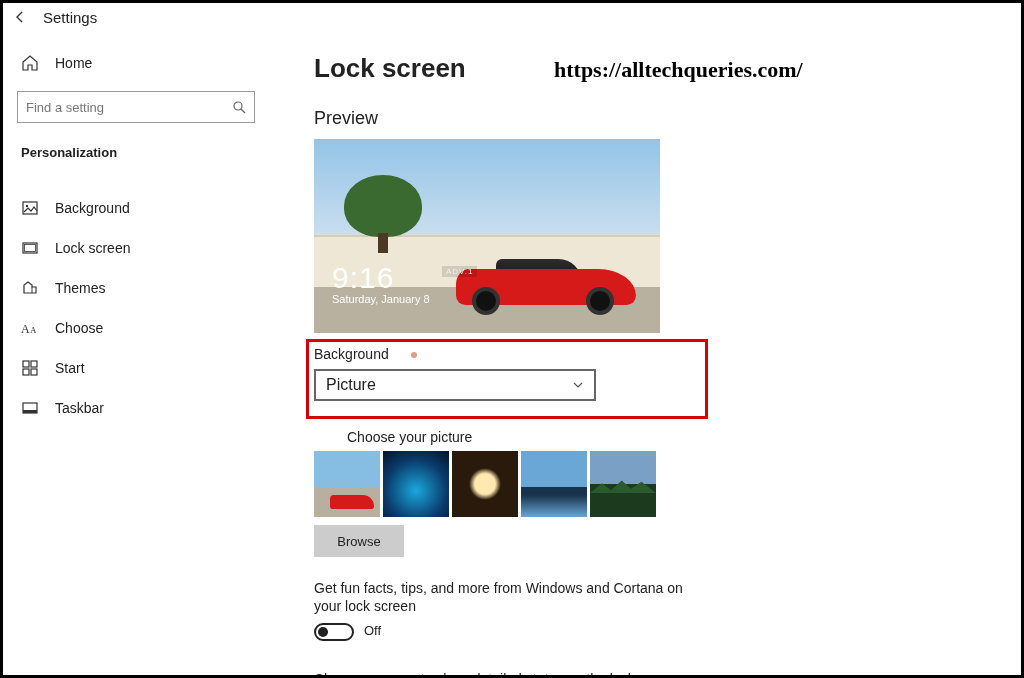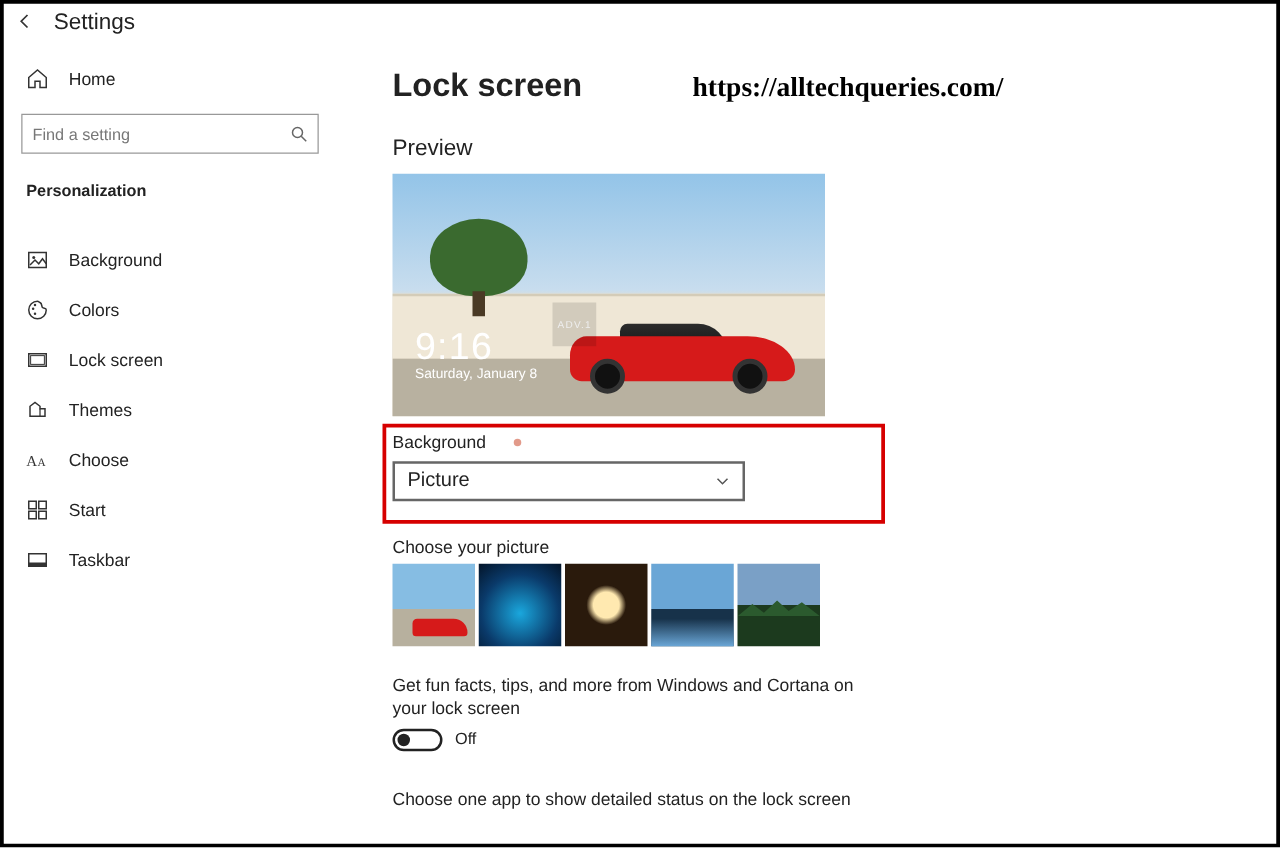--- a/index.html
+++ b/index.html
@@ -1,20 +1,20 @@
 <!DOCTYPE html>
 <html><head>
 <meta charset="utf-8">
 <style>
   * { box-sizing: border-box; margin: 0; padding: 0; }
   html, body { width: 1024px; height: 678px; font-family: "Segoe UI", Arial, sans-serif; background: #fff; }
   .window { width: 1024px; height: 678px; border: 3px solid #000; position: relative; overflow: hidden; display: flex; flex-direction: column; }
   .titlebar { height: 28px; display: flex; align-items: center; padding-left: 10px; gap: 14px; }
   .back-arrow { font-size: 14px; color: #333; display: inline-block; width: 16px; text-align: center; }
-  .app-title { font-size: 18px; color: #222; }
+  .app-title { font-size: 15px; color: #222; }
   .body { flex: 1; display: flex; overflow: hidden; gap: 31px; }
   .sidebar { width: 260px; padding: 12px 8px 0 14px; display: flex; flex-direction: column; }
   .home-row { display: flex; align-items: center; gap: 16px; height: 40px; padding-left: 4px; }
   .home-row .icon { width: 18px; height: 18px; display: flex; align-items: center; justify-content: center; }
   .home-row .label { font-size: 14px; color: #222; }
   .search-box { margin-top: 8px; width: 238px; height: 32px; border: 1px solid #999; display: flex; align-items: center; padding: 0 8px; }
   .search-box input { border: none; outline: none; flex: 1; font-size: 13px; color: #666; background: transparent; font-family: inherit; }
   .search-box input::placeholder { color: #777; }
   .search-icon { color: #555; font-size: 14px; }
   .section-label { font-size: 13px; font-weight: 600; color: #222; margin-top: 22px; padding-left: 4px; }
@@ -33,29 +33,29 @@
   .wall { position: absolute; left: 0; right: 0; top: 96px; height: 52px; background: #efe7d6; border-top: 2px solid #d4ccb8; }
   .ground { position: absolute; left: 0; right: 0; bottom: 0; height: 46px; background: #b8b1a0; }
   .car { position: absolute; right: 24px; bottom: 18px; width: 180px; height: 60px; }
   .car-body { position: absolute; bottom: 10px; width: 180px; height: 36px; background: #d61a1a; border-radius: 14px 40px 10px 10px / 16px 28px 10px 10px; }
   .car-cab { position: absolute; bottom: 30px; left: 40px; width: 86px; height: 26px; background: linear-gradient(#2c2c2c, #111); border-radius: 10px 40px 4px 4px; }
   .wheel { position: absolute; bottom: 0; width: 28px; height: 28px; background: #111; border-radius: 50%; border: 4px solid #333; }
   .wheel.l { left: 16px; } .wheel.r { right: 22px; }
   .preview-clock { position: absolute; left: 18px; bottom: 28px; color: #fff; }
   .clock-time { font-size: 30px; font-weight: 300; letter-spacing: 1px; }
   .clock-date { font-size: 11px; margin-top: -2px; }
-  .adv-badge { position: absolute; left: 128px; bottom: 56px; color: #eee; font-size: 8px; letter-spacing: 1px; background: rgba(0,0,0,0.12); padding: 13px 4px; }
+  .adv-badge { position: absolute; left: 128px; bottom: 56px; color: #eee; font-size: 8px; letter-spacing: 1px; background: rgba(0,0,0,0.12); padding: 1px 4px; }
   .bg-section { margin-top: 12px; position: relative; width: 402px; }
   .bg-redbox { position: absolute; top: -6px; left: -8px; width: 402px; height: 80px; border: 3px solid #d60000; pointer-events: none; }
   .bg-label { font-size: 14px; color: #222; display: inline-block; }
   .bg-dot { display: inline-block; width: 6px; height: 6px; background: #e29a8a; border-radius: 50%; margin-left: 18px; vertical-align: middle; }
   .bg-select { margin-top: 6px; width: 282px; height: 32px; border: 2px solid #666; display: flex; align-items: center; justify-content: space-between; padding: 0 10px; cursor: pointer; background: #fff; }
   .bg-select .val { font-size: 16px; color: #222; }
   .bg-select .chev { color: #555; }
-  .choose-label { font-size: 14px; color: #222; margin-top: 28px; }
+  .choose-label { font-size: 14px; color: #222; margin-top: 28px; margin-left: 33px; }
   .thumbs { display: flex; gap: 3px; margin-top: 6px; }
   .thumb { width: 66px; height: 66px; cursor: pointer; }
   .t1 { background: linear-gradient(to bottom, #86bde3 55%, #b7b09e 55%); position: relative; }
   .t1::after { content: ""; position: absolute; right: 6px; bottom: 8px; width: 44px; height: 14px; background: #d61a1a; border-radius: 4px 12px 3px 3px; }
   .t2 { background: radial-gradient(circle at 50% 60%, #1aa7dd 0%, #0a3a6a 60%, #031428 100%); }
   .t3 { background: radial-gradient(circle at 50% 50%, #ffe9b0 22%, #2a1a0c 34%); }
   .t4 { background: linear-gradient(to bottom, #6aa6d6 55%, #17324a 55%); position: relative; }
   .t4::after { content: ""; position: absolute; left: 0; right: 0; bottom: 0; height: 22px; background: linear-gradient(to top, #6aa6d6, transparent); }
   .t5 { background: linear-gradient(to bottom, #7aa0c6 50%, #1c3a1e 50%); position: relative; }
   .t5::after { content: ""; position: absolute; left: 0; right: 0; top: 28px; height: 14px; background: #2b5a2e; clip-path: polygon(0 100%, 18% 30%, 32% 80%, 48% 10%, 62% 70%, 78% 20%, 100% 100%); }
@@ -112,31 +112,20 @@
                 <rect x="2" y="3" width="14" height="12" fill="none" stroke="#333" stroke-width="1.2"></rect>
                 <circle cx="6" cy="7" r="1.2" fill="#333"></circle>
                 <path d="M3 13 L7 9 L10 12 L13 8 L16 12" fill="none" stroke="#333" stroke-width="1.2"></path>
               </svg>
           </span>
           <span class="label">Background</span>
         </div>
         <div class="nav-item">
           <span class="icon">
             <svg width="18" height="18" viewBox="0 0 18 18">
-                <path d="M9 2 A7 7 0 1 0 16 9 C16 7 14 8 13 7 C12 6 13 4 11 3 C10.3 2.6 9.6 2 9 2 Z" fill="none" stroke="#333" stroke-width="1.2"></path>
-                <circle cx="5.5" cy="8" r="1" fill="#333"></circle>
-                <circle cx="7" cy="5" r="1" fill="#333"></circle>
-                <circle cx="7" cy="12" r="1" fill="#333"></circle>
-              </svg>
-          </span>
-          <span class="label">Colors</span>
-        </div>
-        <div class="nav-item">
-          <span class="icon">
-            <svg width="18" height="18" viewBox="0 0 18 18">
                 <rect x="2" y="4" width="14" height="10" fill="none" stroke="#333" stroke-width="1.2"></rect>
                 <rect x="3.5" y="5.5" width="11" height="7" fill="none" stroke="#333" stroke-width="0.8"></rect>
               </svg>
           </span>
           <span class="label">Lock screen</span>
         </div>
         <div class="nav-item">
           <span class="icon">
             <svg width="18" height="18" viewBox="0 0 18 18">
                 <path d="M3 14 L3 6 L7 3 L11 6 L11 8 L15 8 L15 14 Z" fill="none" stroke="#333" stroke-width="1.2"></path>
@@ -217,20 +206,21 @@
       </div>
 
       <div class="choose-label">Choose your picture</div>
       <div class="thumbs">
         <div class="thumb t1"></div>
         <div class="thumb t2"></div>
         <div class="thumb t3"></div>
         <div class="thumb t4"></div>
         <div class="thumb t5"></div>
       </div>
+      <button class="browse-btn">Browse</button>
 
       <div class="fun-label">Get fun facts, tips, and more from Windows and Cortana on your lock screen</div>
       <div class="toggle-row">
         <div class="toggle">
             <div class="knob"></div>
           </div>
         <span class="toggle-label">Off</span>
       </div>
 
       <div class="status-app-label">Choose one app to show detailed status on the lock screen</div>

